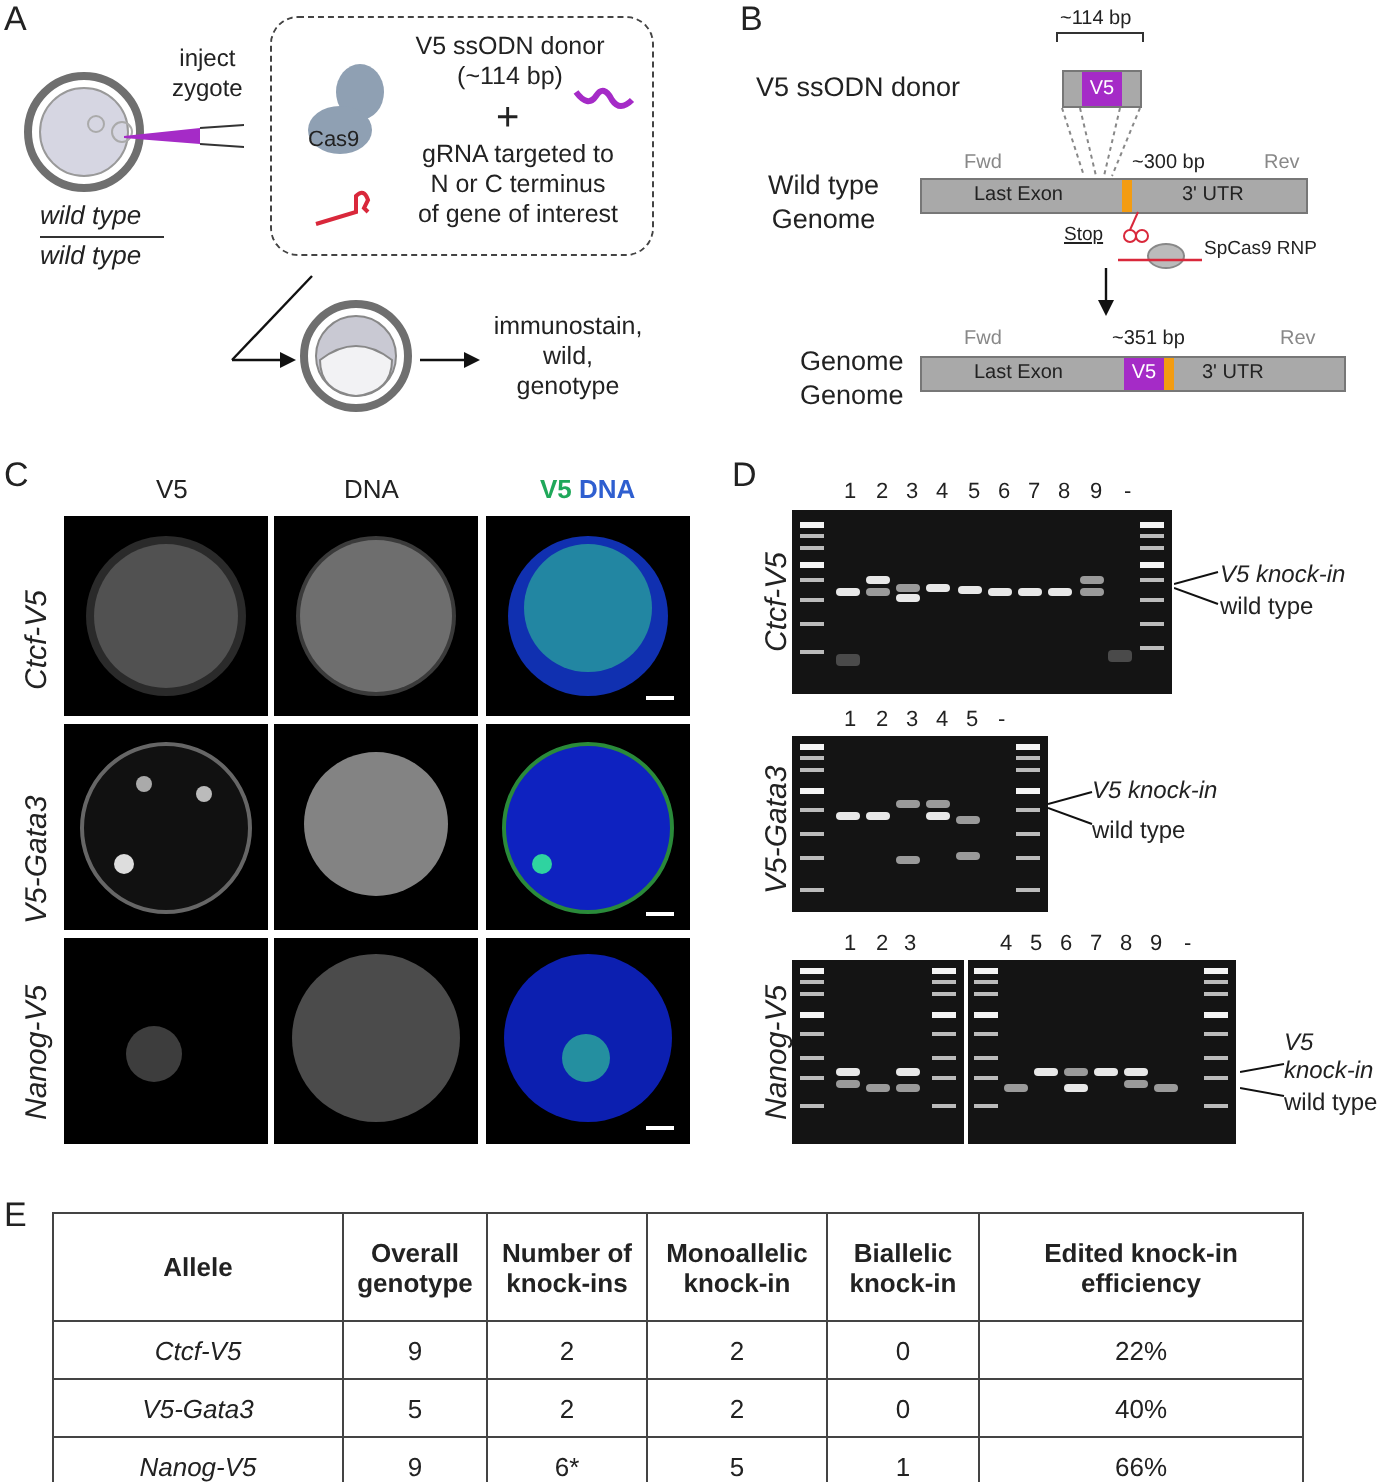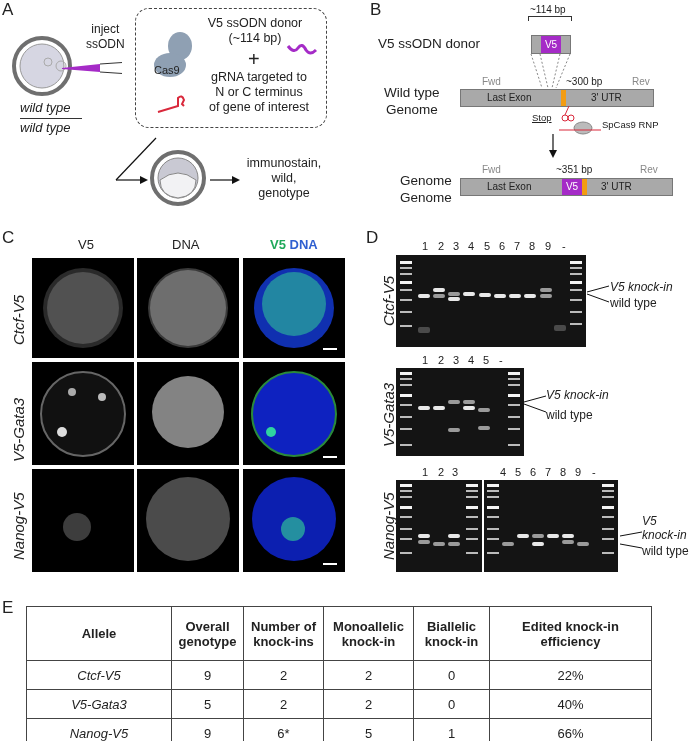--- a/index.html
+++ b/index.html
@@ -32,21 +32,21 @@
   <circle cx="30" cy="30" r="28" fill="#fff" stroke="#6f6f6f" stroke-width="4"></circle>
   <circle cx="30" cy="30" r="22" fill="#d6d6e2" stroke="#999" stroke-width="1"></circle>
   <circle cx="36" cy="26" r="4" fill="none" stroke="#aaa"></circle>
   <circle cx="49" cy="30" r="5" fill="none" stroke="#aaa"></circle>
   <polygon points="50,32 88,28 88,36 50,33" fill="#a52bc7"></polygon>
   <line x1="88" y1="28" x2="118" y2="26" stroke="#333" stroke-width="1"></line>
   <line x1="88" y1="36" x2="118" y2="38" stroke="#333" stroke-width="1"></line>
 </svg>
 <div class="t" style="left:86px;top:22px;font-size:12px;text-align:center;line-height:15px;">
   <div>inject</div>
-    <div>ssODN</div>
+    <div>zygote</div>
 </div>
 <div class="t it" style="left:20px;top:100px;font-size:13px;">wild type</div>
 <div class="abs" style="left:20px;top:118px;width:62px;height:1px;background:#333;"></div>
 <div class="t it" style="left:20px;top:120px;font-size:13px;">wild type</div>
 
 <div class="abs" style="left:135px;top:8px;width:192px;height:120px;border:1.5px dashed #444;border-radius:14px;"></div>
 <svg class="abs" style="left:148px;top:30px;" width="50" height="50">
   <ellipse cx="32" cy="16" rx="12" ry="14" fill="#8fa0b3"></ellipse>
   <ellipse cx="22" cy="35" rx="16" ry="12" fill="#8fa0b3"></ellipse>
 </svg>

